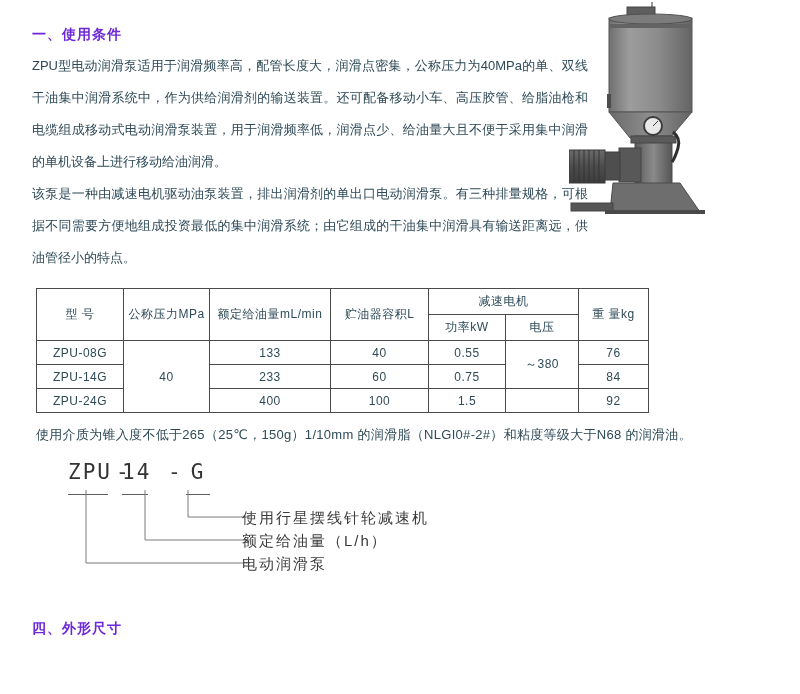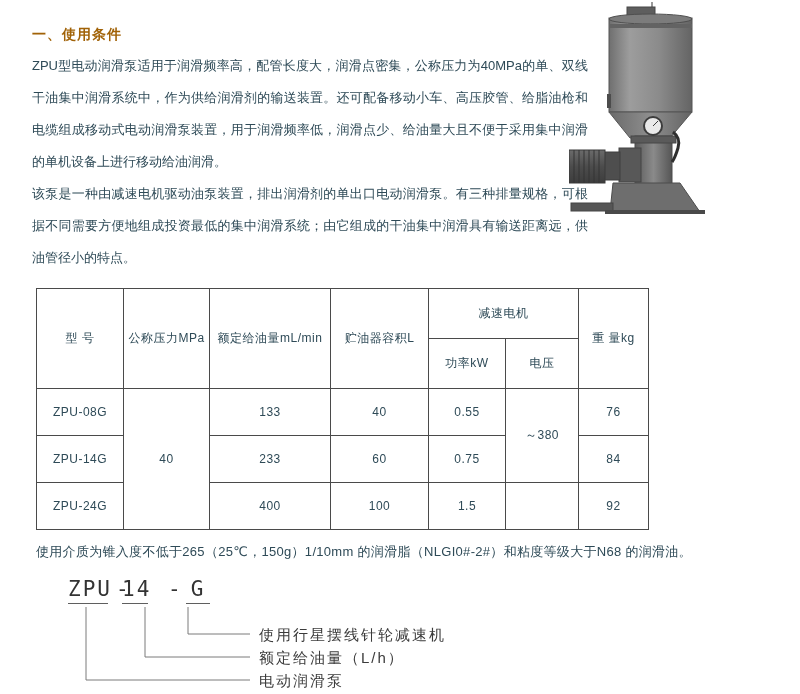--- a/index.html
+++ b/index.html
@@ -12,21 +12,21 @@
     overflow: hidden;
   }
   .page {
     position: relative;
     width: 800px; height: 694px;
     padding: 26px 8px 0 32px;
   }
   .heading {
     font-size: 14px;
     font-weight: bold;
-    color: #a16207;
+    color: #6d28d9;
     letter-spacing: 1px;
     margin: 0;
   }
   
   .usage-text {
     width: 556px;
     font-size: 13px;
     line-height: 32px;
     text-align: justify;
     margin-top: 6px;
@@ -45,21 +45,21 @@
     table-layout: fixed;
     width: 612px;
     font-size: 12px;
     color: #2e4a57;
   }
   table.params th, table.params td {
     border: 1px solid #4a4a4a;
     text-align: center;
     vertical-align: middle;
     font-weight: normal;
-    padding: 16px 2px;
+    padding: 4px 2px;
     height: 24px;
     letter-spacing: 0.5px;
   }
   table.params tr.hdr th { height: 25px; }
   .note {
     margin: 13px 0 0 4px;
     font-size: 13px;
     letter-spacing: 0.3px;
   }
   
@@ -71,25 +71,25 @@
   }
   .code-part, .code-dash {
     position: absolute;
     top: 6px;
     font-size: 21px;
     color: #333333;
     letter-spacing: 2px;
     text-align: center;
     font-family: "DejaVu Sans Mono", "Liberation Mono", monospace;
   }
-  .code-part { border-bottom: 1px solid #5f5f5f; padding-bottom: 2px; }
+  .code-part { border-bottom: 1px solid #5f5f5f; padding-bottom: 10px; }
   .diagram-lines { position: absolute; left: 0; top: 0; }
   .diagram-label {
     position: absolute;
-    left: 227px;
+    left: 210px;
     font-size: 15px;
     color: #3b3b3b;
     letter-spacing: 2px;
     white-space: nowrap;
   }
   
   .dims-heading { margin-top: 30px; }
 </style>
 </head>
 <body>

